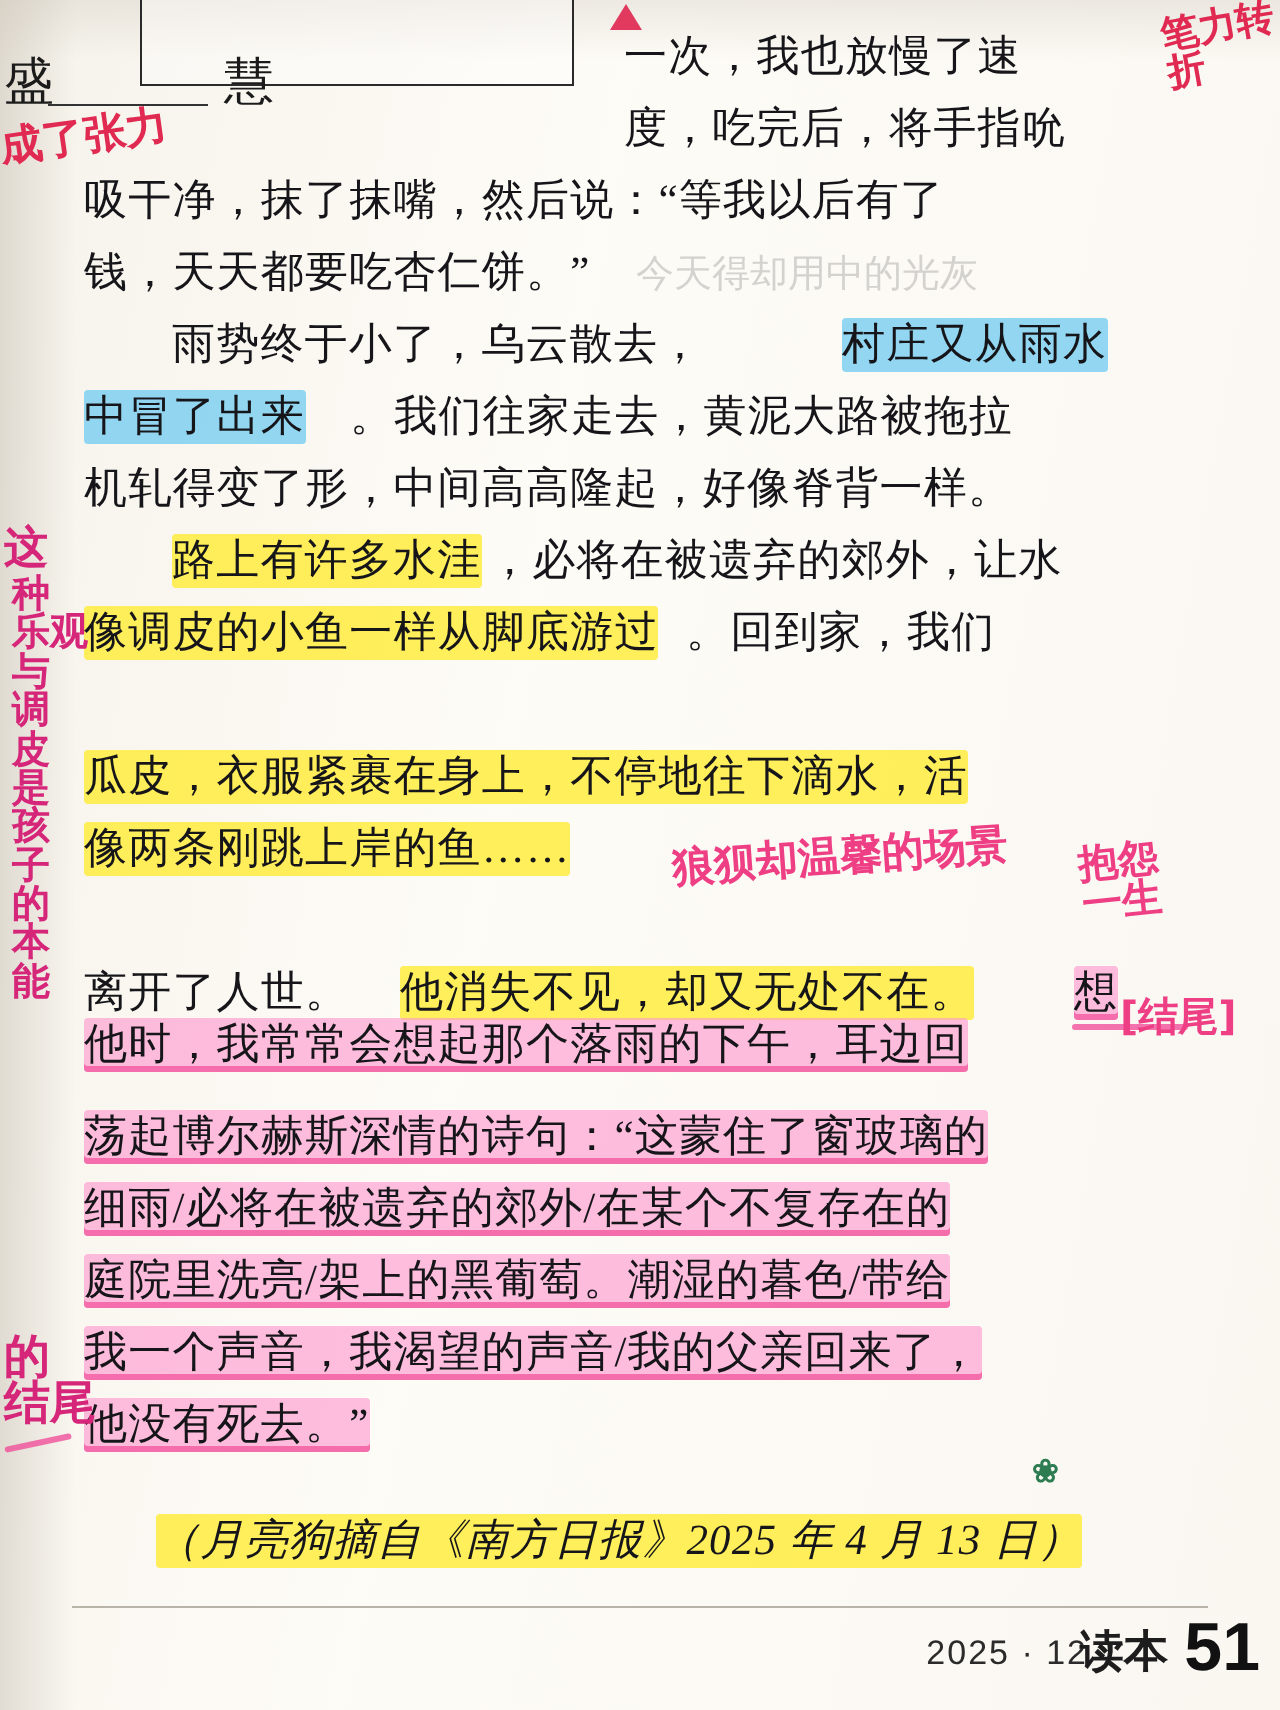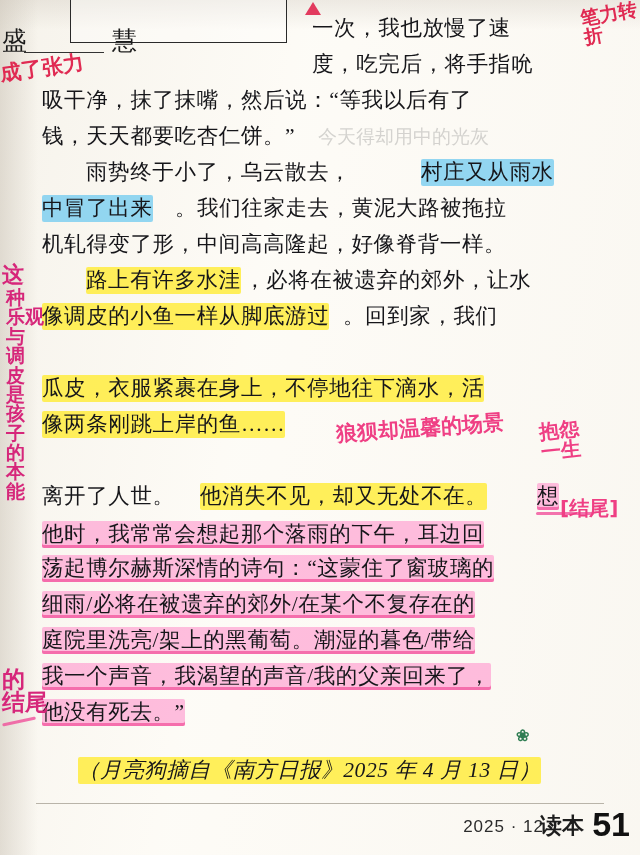--- a/index.html
+++ b/index.html
@@ -215,21 +215,21 @@
     <div class="line" style="left: 42px; top: 234px;"><span>机轧得变了形，中间高高隆起，好像脊背一样。</span></div>
     <div class="line" style="left: 86px; top: 270px;"><span class="hl hl-yellow">路上有许多水洼</span></div>
     <div class="line" style="left: 244px; top: 270px;"><span>，必将在被遗弃的郊外，让水</span></div>
     <div class="line" style="left: 42px; top: 306px;"><span class="hl hl-yellow">像调皮的小鱼一样从脚底游过</span></div>
     <div class="line" style="left: 343px; top: 306px;"><span>。回到家，我们</span></div>
     <div class="line" style="left: 42px; top: 378px;"><span class="hl hl-yellow">瓜皮，衣服紧裹在身上，不停地往下滴水，活</span></div>
     <div class="line" style="left: 42px; top: 414px;"><span class="hl hl-yellow">像两条刚跳上岸的鱼……</span></div>
     <div class="line" style="left: 42px; top: 486px;"><span>离开了人世。</span></div>
     <div class="line" style="left: 200px; top: 486px;"><span class="hl hl-yellow">他消失不见，却又无处不在。</span></div>
     <div class="line" style="left: 537px; top: 486px;"><span class="hl hl-pink ul-pink">想</span></div>
-    <div class="line" style="left: 42px; top: 524px;"><span class="hl hl-pink ul-pink">他时，我常常会想起那个落雨的下午，耳边回</span></div>
+    <div class="line" style="left: 42px; top: 512px;"><span class="hl hl-pink ul-pink">他时，我常常会想起那个落雨的下午，耳边回</span></div>
     <div class="line" style="left: 42px; top: 594px;"><span class="hl hl-pink ul-pink">细雨/必将在被遗弃的郊外/在某个不复存在的</span></div>
     <div class="line" style="left: 42px; top: 558px;"><span class="hl hl-pink ul-pink">荡起博尔赫斯深情的诗句：“这蒙住了窗玻璃的</span></div>
     <div class="line" style="left: 42px; top: 630px;"><span class="hl hl-pink ul-pink">庭院里洗亮/架上的黑葡萄。潮湿的暮色/带给</span></div>
     <div class="line" style="left: 42px; top: 666px;"><span class="hl hl-pink ul-pink">我一个声音，我渴望的声音/我的父亲回来了，</span></div>
     <div class="line" style="left: 42px; top: 702px;"><span class="hl hl-pink ul-pink">他没有死去。”</span></div>
     <div class="line" style="left: 78px; top: 760px; font-style: italic;"><span class="hl hl-yellow">（月亮狗摘自《南方日报》2025 年 4 月 13 日）</span></div>
     <div class="ghost" style="left: 318px; top: 124px;">今天得却用中的光灰</div>
     <div class="hand red" style="left: 582px; top: 4px; font-size: 19px; transform: rotate(-10deg);">笔力转折</div>
     <div class="hand red" style="left: 0px; top: 58px; font-size: 21px; transform: rotate(-8deg);">成了张力</div>
     <div class="hand mag" style="left: 2px; top: 264px; font-size: 22px;">这</div>

